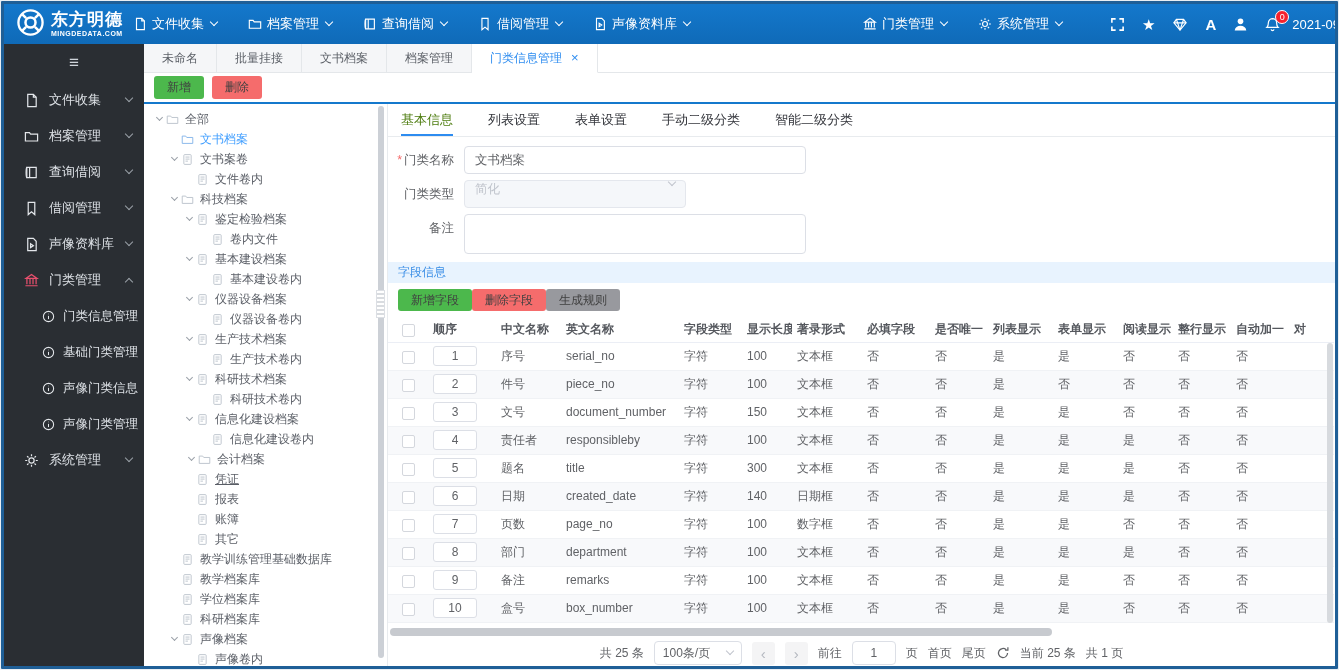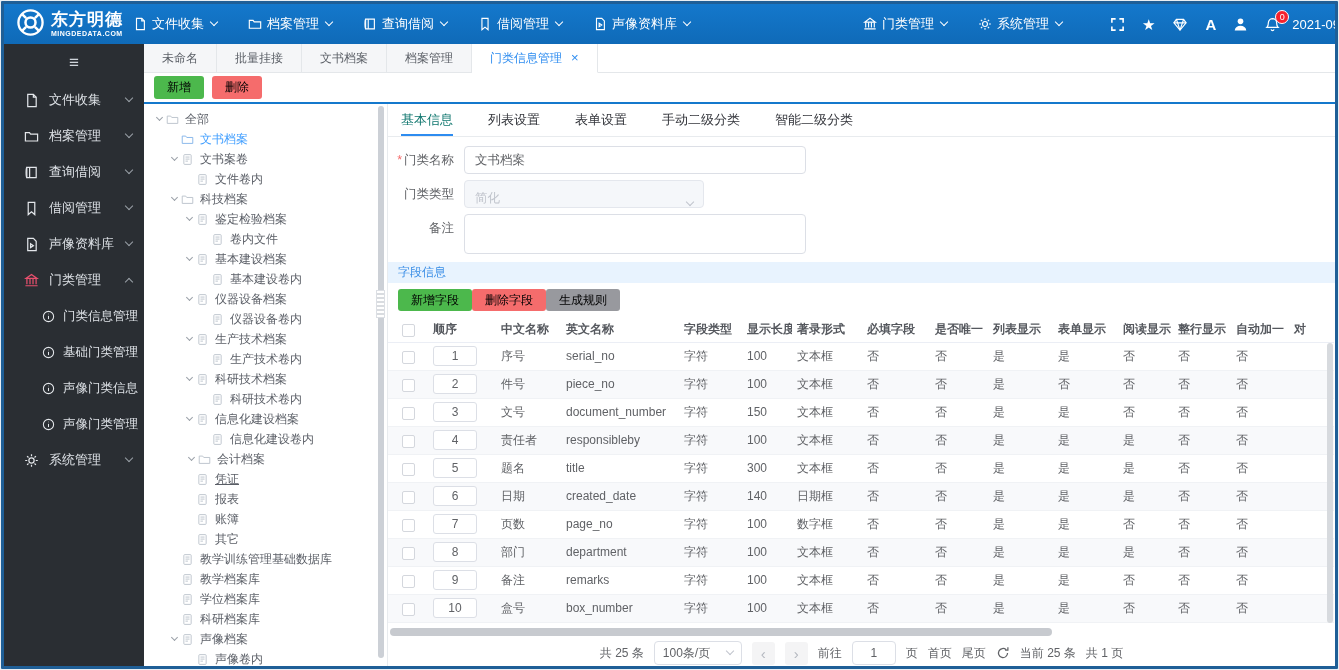--- a/index.html
+++ b/index.html
@@ -44,21 +44,21 @@
   
   .tabbar{height:29px;display:flex;flex:none;}
   .tab{padding:0 18px;line-height:28px;font-size:12px;color:#5b5f66;background:#f5f6f8;
     border-right:1px solid #e4e7ea;border-bottom:1px solid #e4e7ea;cursor:pointer;white-space:nowrap;}
   .tab.active{background:#fff;color:#2d8cf0;border-bottom:1px solid #fff;}
   .tab .x{margin-left:9px;color:#2d8cf0;font-size:13px;}
   .tab-filler{flex:1;border-bottom:1px solid #e4e7ea;}
 
   
   .toolbar{height:31px;display:flex;align-items:center;gap:8px;padding-left:10px;border-bottom:2px solid #1478cc;flex:none;}
-  .btn{font-size:12px;color:#000000;border:none;border-radius:3px;padding:4px 13px;cursor:pointer;line-height:1.2;}
+  .btn{font-size:12px;color:#404040;border:none;border-radius:3px;padding:4px 13px;cursor:pointer;line-height:1.2;}
   .btn-green{background:#4cb84c;}
   .btn-red{background:#f56c6c;}
   .btn-gray{background:#98999e;}
 
   
   .content{flex:1;display:flex;min-height:0;}
   .tree{width:232px;flex:none;overflow:hidden;padding-top:5px;}
   .tree-item{height:20px;display:flex;align-items:center;font-size:12px;color:#5a5e66;cursor:pointer;white-space:nowrap;}
   .tree-item .caret{width:14px;flex:none;display:inline-flex;justify-content:center;color:#b6bcc4;}
   .tree-item .caret .chev{margin:0;border-color:#9aa0a8;width:5px;height:5px;}
@@ -66,29 +66,29 @@
   .tree-item.selected{color:#409eff;}
 
   .vstrip{width:11px;flex:none;position:relative;background:#fff;}
   .vthumb{position:absolute;top:2px;bottom:10px;left:2px;width:6px;background:#ccd0d6;border-radius:3px;cursor:pointer;}
   .rhandle{position:absolute;top:186px;left:0;width:9px;height:28px;border:1px solid #dcdfe4;background:
     repeating-linear-gradient(#fff 0 2px,#d9dce0 2px 4px);cursor:row-resize;}
 
   .rpanel{flex:1;border-left:1px solid #e8ebee;display:flex;flex-direction:column;min-width:0;}
   .ptabs{height:33px;display:flex;gap:35px;padding-left:13px;border-bottom:1px solid #e8ebee;align-items:stretch;flex:none;}
   .ptab{font-size:13px;color:#33353b;line-height:31px;cursor:pointer;border-bottom:2px solid transparent;white-space:nowrap;}
-  .ptab.active{color:#0f766e;border-bottom-color:#2d8cf0;}
+  .ptab.active{color:#4d7c0f;border-bottom-color:#2d8cf0;}
 
   .form{padding:9px 0 2px;flex:none;}
   .frow{display:flex;align-items:flex-start;margin-bottom:6px;}
   .flabel{width:66px;text-align:right;margin-right:10px;font-size:12.5px;color:#606266;line-height:28px;white-space:nowrap;flex:none;}
   .req{color:#f56c6c;margin-right:2px;}
   .finput{width:342px;height:28px;border:1px solid #dcdfe6;border-radius:4px;padding:0 10px;font-size:12.5px;color:#606266;outline:none;}
-  .fselect{width:240px;height:28px;border:1px solid #e4e7ed;border-radius:4px;background:#f5f7fa;color:#c0c4cc;
-    font-size:12.5px;display:flex;align-items:flex-end;padding:0 10px;cursor:not-allowed;}
+  .fselect{width:222px;height:28px;border:1px solid #e4e7ed;border-radius:4px;background:#f5f7fa;color:#c0c4cc;
+    font-size:12.5px;display:flex;align-items:flex-start;padding:0 10px;cursor:not-allowed;}
   .fselect .chev{margin-left:auto;color:#c0c4cc;}
   .ftextarea{width:342px;height:40px;border:1px solid #dcdfe6;border-radius:4px;padding:4px 10px;font-size:12.5px;resize:none;outline:none;font-family:inherit;}
 
   .section-bar{height:21px;background:#e8f3fe;color:#3a8ee6;font-size:12px;line-height:21px;padding-left:10px;flex:none;}
   .fbtns{padding:6px 0 6px 10px;display:flex;flex:none;}
 
   .table-zone{flex:1;position:relative;overflow:hidden;min-height:0;}
   table.grid{border-collapse:collapse;table-layout:fixed;width:946px;font-size:12px;color:#606266;}
   .grid th{height:25px;font-weight:bold;text-align:left;padding:0 5px;border-bottom:1px solid #ebeef5;color:#55585e;white-space:nowrap;overflow:hidden;}
   .grid td{height:28px;padding:0 5px;border-bottom:1px solid #f0f2f5;white-space:nowrap;overflow:hidden;}

